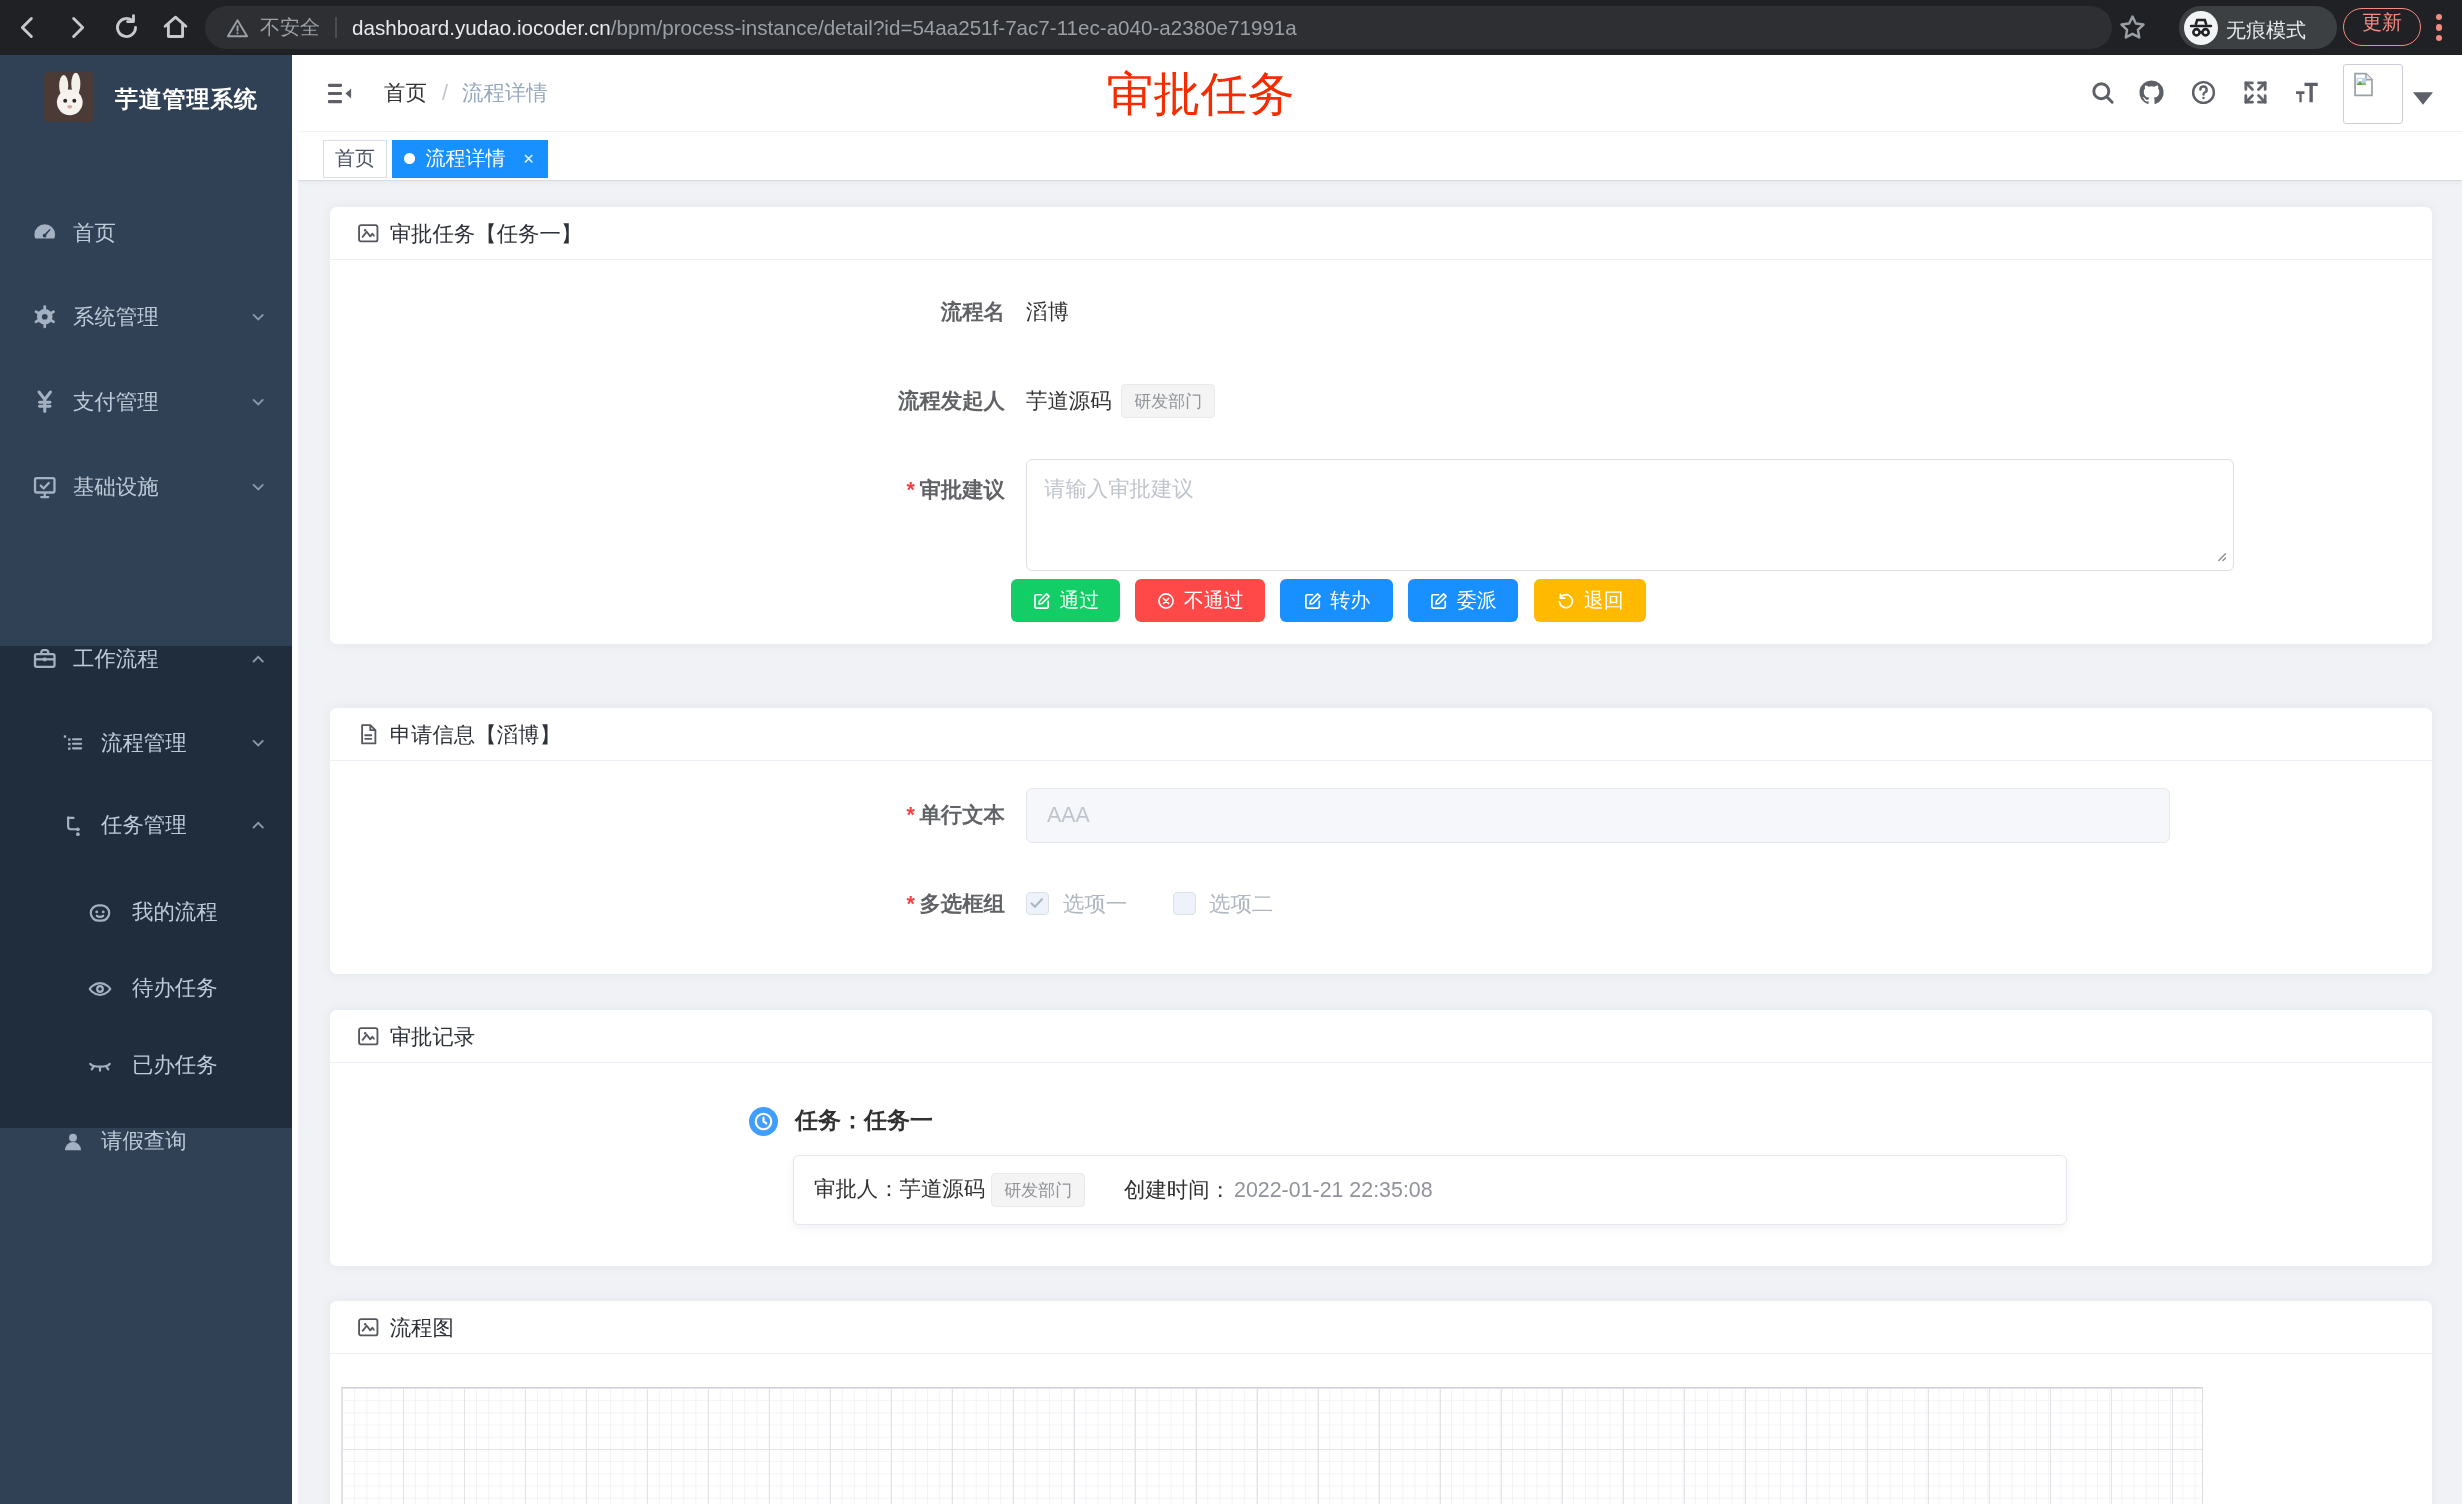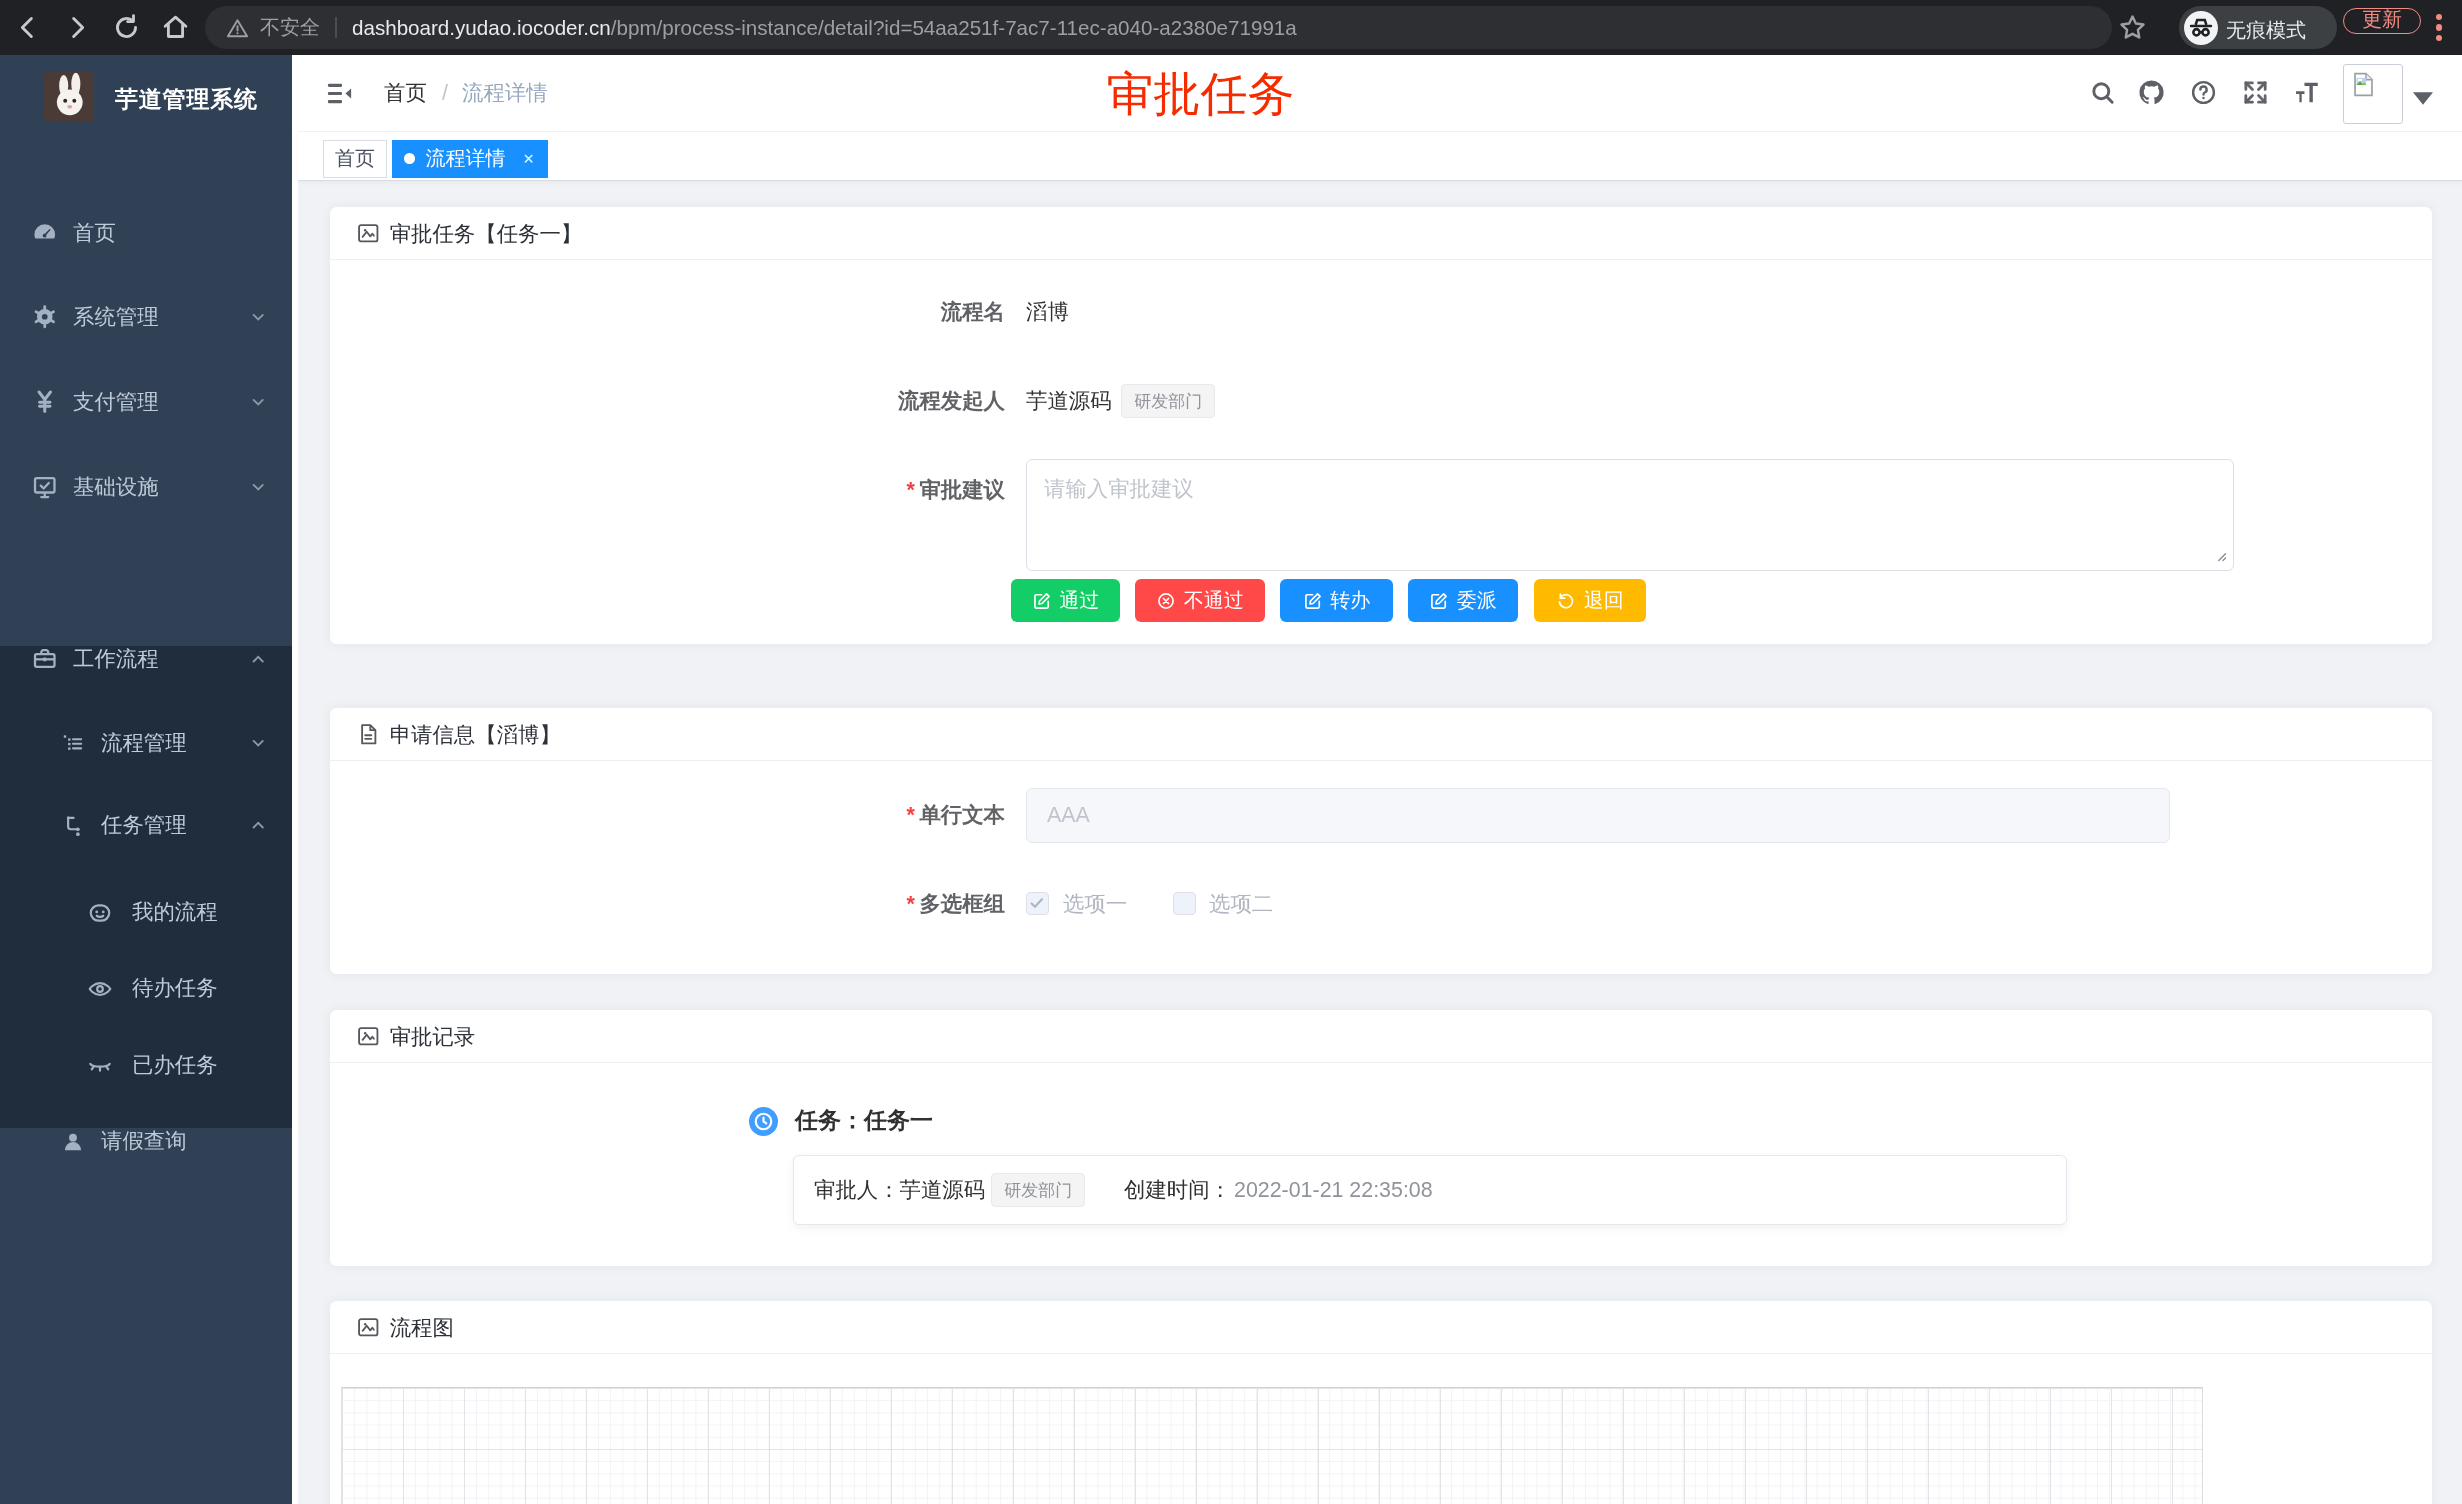--- a/index.html
+++ b/index.html
@@ -14,22 +14,22 @@
   .omnibox{position:absolute;left:205px;top:6.1px;width:1907px;height:43px;border-radius:21.4px;
            background:#2d2f33;}
   .sec-chip{position:absolute;left:55px;top:10.7px;font-size:20px;color:#9aa0a6;line-height:21.4px;}
   .omni-div{position:absolute;left:130px;top:10.7px;width:1.5px;height:21.4px;background:#4a4d51;}
   .urltext{position:absolute;left:147px;top:10px;font-size:20.6px;white-space:nowrap;}
   .urltext .host{color:#e8eaed;margin-top:24px;}
   .urltext .path{color:#9aa0a6;}
   .incog{position:absolute;left:2179px;top:6.1px;width:158px;height:43px;border-radius:21.4px;background:#3c4043;}
   .incog-circle{position:absolute;left:4.6px;top:4.6px;width:34px;height:34px;border-radius:50%;background:#f1f3f4;}
   .incog-label{position:absolute;left:47px;top:10.7px;font-size:20px;color:#e8eaed;}
-  .update-btn{position:absolute;left:2343px;top:8.4px;width:78px;height:26px;border-radius:20px;
-              border:1.5px solid #f28b82;color:#f28b82;font-size:20px;display:flex;align-items:flex-end;justify-content:center;box-sizing:border-box;}
+  .update-btn{position:absolute;left:2343px;top:8.4px;width:78px;height:38px;border-radius:20px;
+              border:1.5px solid #f28b82;color:#f28b82;font-size:20px;display:flex;align-items:flex-start;justify-content:center;box-sizing:border-box;}
   .kebab{position:absolute;left:2436px;top:13.8px;width:7.6px;height:31px;}
   .kebab i{display:block;width:6.1px;height:6.1px;border-radius:50%;background:#f28b82;margin:0 0 4.6px 0;}
 
   
   .sidebar{position:absolute;left:0;top:55px;width:298px;height:1450px;background:#304156;}
   .side-scroll{position:absolute;right:0;top:0;width:6.1px;height:1450px;background:#ffffff;}
   .logo-row{position:absolute;left:0;top:0;width:294px;height:92px;cursor:pointer;}
   .logo-img{position:absolute;left:44px;top:17px;width:50px;height:50px;border-radius:4.6px;overflow:hidden;}
   .logo-title{position:absolute;left:115px;top:29px;font-size:23px;font-weight:700;color:#ffffff;letter-spacing:0.8px;}
   .mi{position:absolute;left:0;width:294px;cursor:pointer;color:#bfcbd9;font-size:21.4px;}
@@ -539,21 +539,21 @@
 
   <span class="clock-badge">
     <svg width="29" height="29" viewBox="0 0 24 24" fill="none" stroke="#fff" stroke-width="1.8" stroke-linecap="round">
         <circle cx="12" cy="12" r="6.4"></circle>
         <path d="M12 8.8V12l2.3 1.6"></path>
       </svg>
   </span>
   <span class="task-title">任务：任务一</span>
 
   <div class="record-box">
-    <span class="rb-text" style="left:20px;"><span>审批人：</span><span>芋道源码</span></span>
+    <span class="rb-text" style="left:20px;font-family:Liberation Mono, monospace;"><span>审批人：</span><span>芋道源码</span></span>
     <span class="tag" style="left:197px;top:17px;position:absolute;">
         <span>研发部门</span>
       </span>
     <span class="rb-text" style="left:330px;">创建时间：</span>
     <span class="rb-text" style="left:440px;color:#909399;">2022-01-21 22:35:08</span>
   </div>
 </div>
 
 <div class="card" style="top:1300px;height:306px;">
   <div class="card-h">

